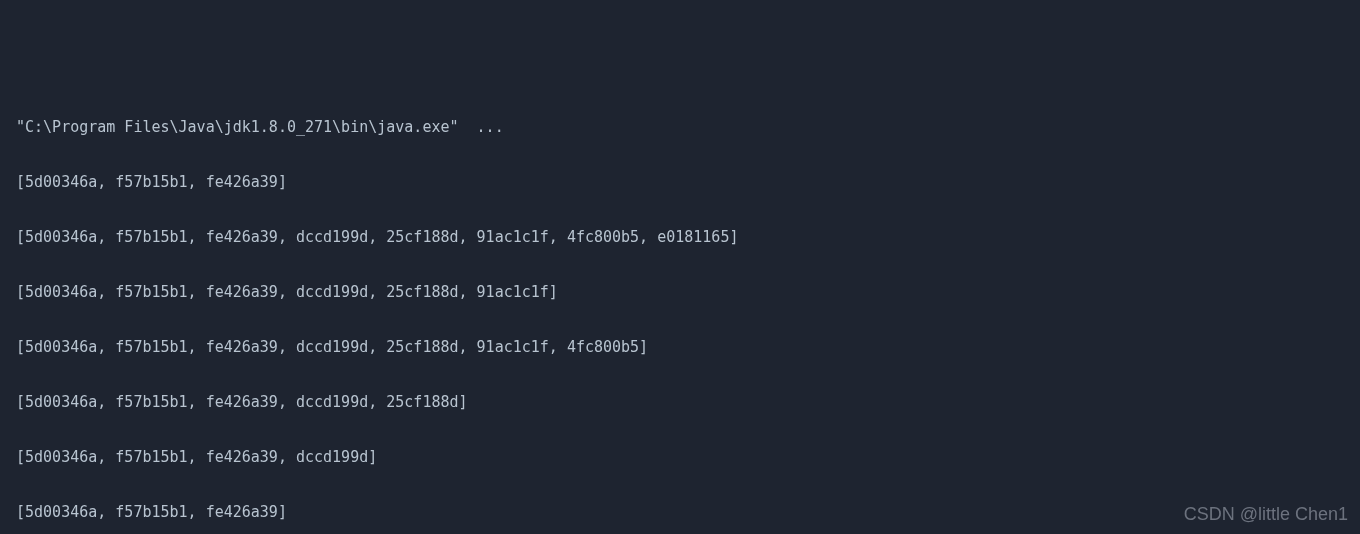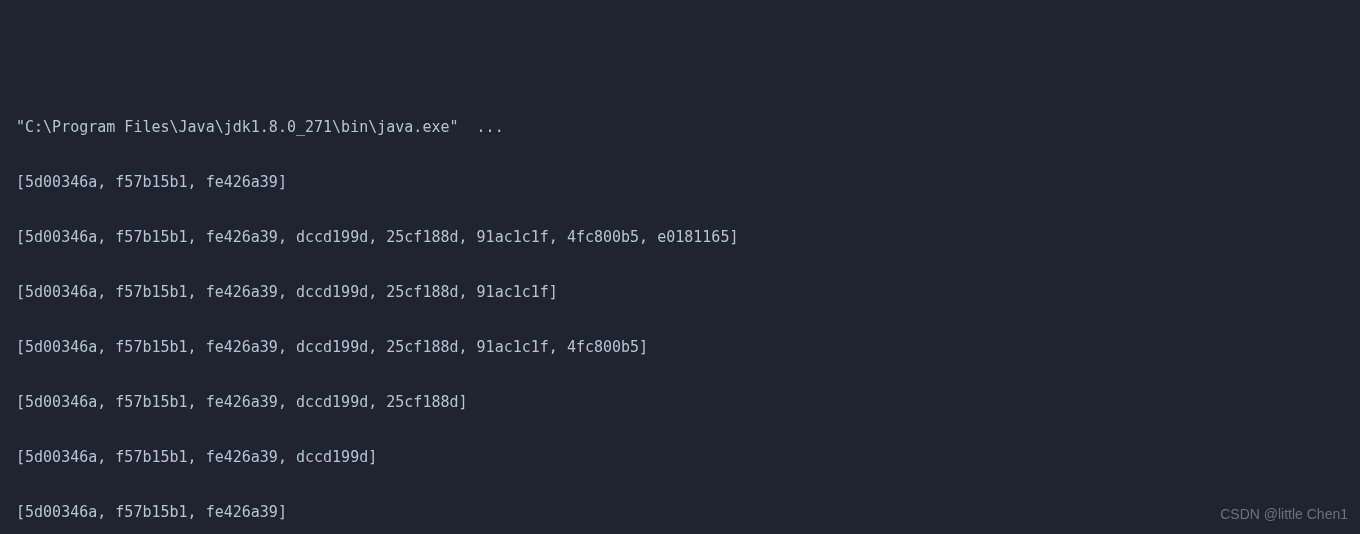--- a/index.html
+++ b/index.html
@@ -15,21 +15,21 @@
     overflow: hidden;
     position: relative;
     white-space: pre;
   }
   .line { white-space: pre; }
   .watermark {
     position: absolute;
     right: 12px;
     bottom: 6px;
     color: #6c727e;
-    font-size: 14px;
+    font-size: 18px;
     font-family: sans-serif;
   }
 </style>
 </head>
 <body>
 
 
 
 <div class="line">"C:\Program Files\Java\jdk1.8.0_271\bin\java.exe"  ...</div>
 <div class="line">[5d00346a, f57b15b1, fe426a39]</div>

